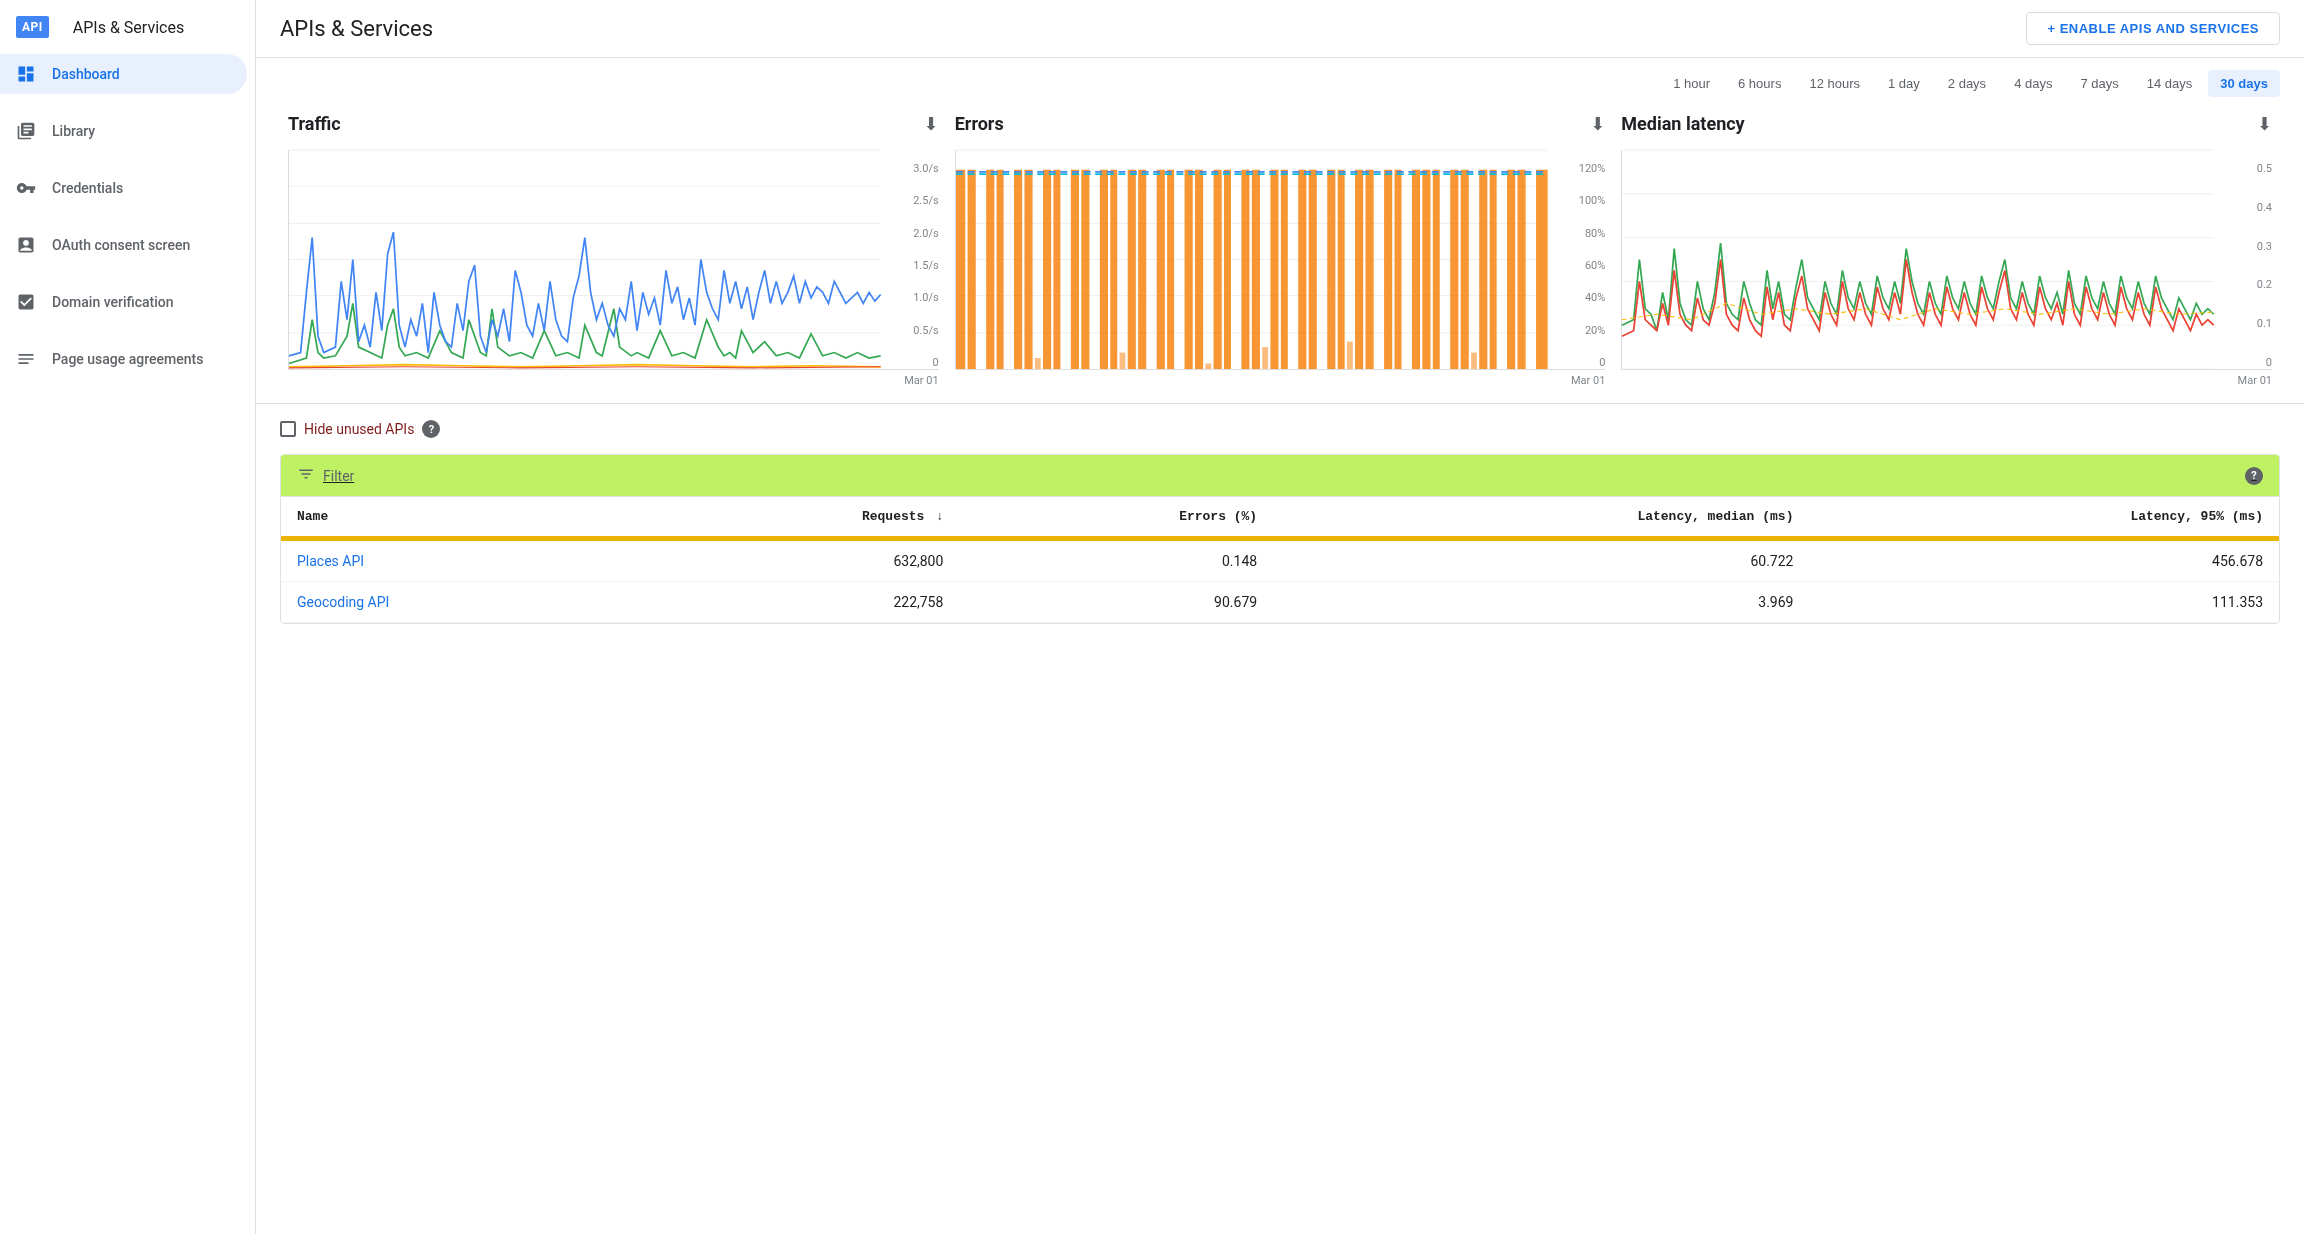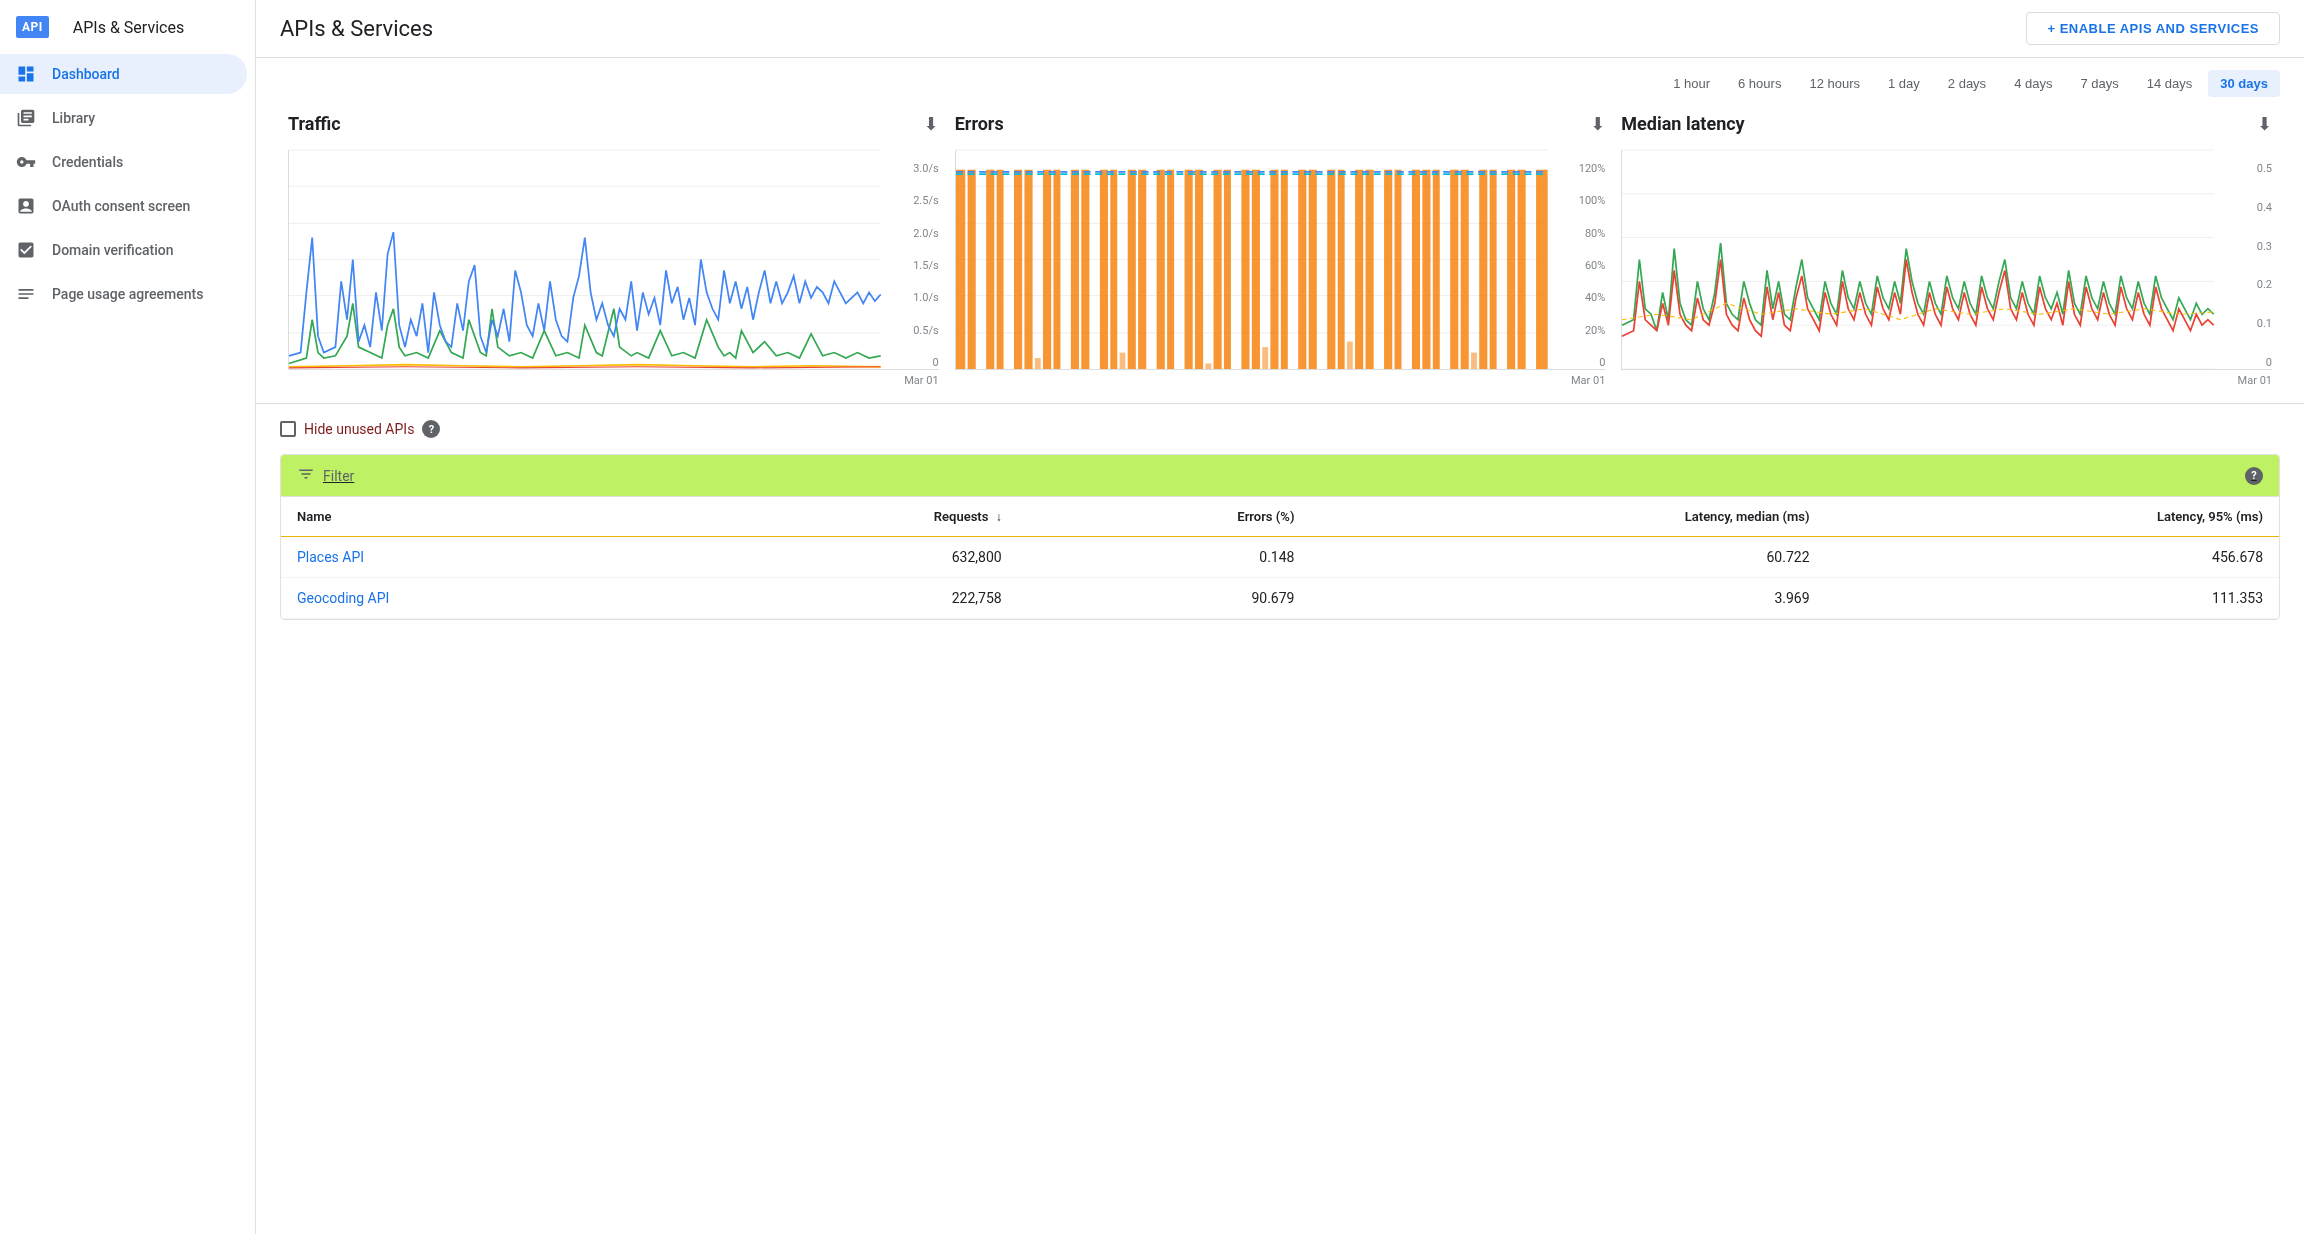--- a/index.html
+++ b/index.html
@@ -28,21 +28,21 @@
       font-size: 12px;
       padding: 4px 6px;
       border-radius: 2px;
       letter-spacing: 0.5px;
     }
     .sidebar-title {
       font-size: 16px;
       font-weight: 400;
       color: #202124;
     }
-    .sidebar-nav { display: flex; flex-direction: column; gap: 4px; }
+    .sidebar-nav { display: flex; flex-direction: column; gap: 17px; }
     .sidebar-item {
       display: flex;
       align-items: center;
       gap: 16px;
       padding: 10px 16px;
       cursor: pointer;
       border-radius: 0 24px 24px 0;
       margin-right: 8px;
       color: #5f6368;
       font-size: 14px;
@@ -229,22 +229,23 @@
       width: 100%;
       border-collapse: collapse;
       font-size: 14px;
     }
     thead tr { background: #fff; }
     thead th {
       text-align: left;
       padding: 12px 16px;
       font-weight: 600;
       color: #202124;
-      border-bottom: 1px solid #eab308;
+      border-bottom: 5px solid #eab308;
       font-size: 13px;
+      font-family: Liberation Mono, monospace;
     }
     thead th.right { text-align: right; }
     tbody td {
       padding: 12px 16px;
       border-bottom: 1px solid #f1f3f4;
       color: #202124;
     }
     tbody td.num { text-align: right; }
     .sort-icon { margin-left: 4px; font-size: 12px; }
 

